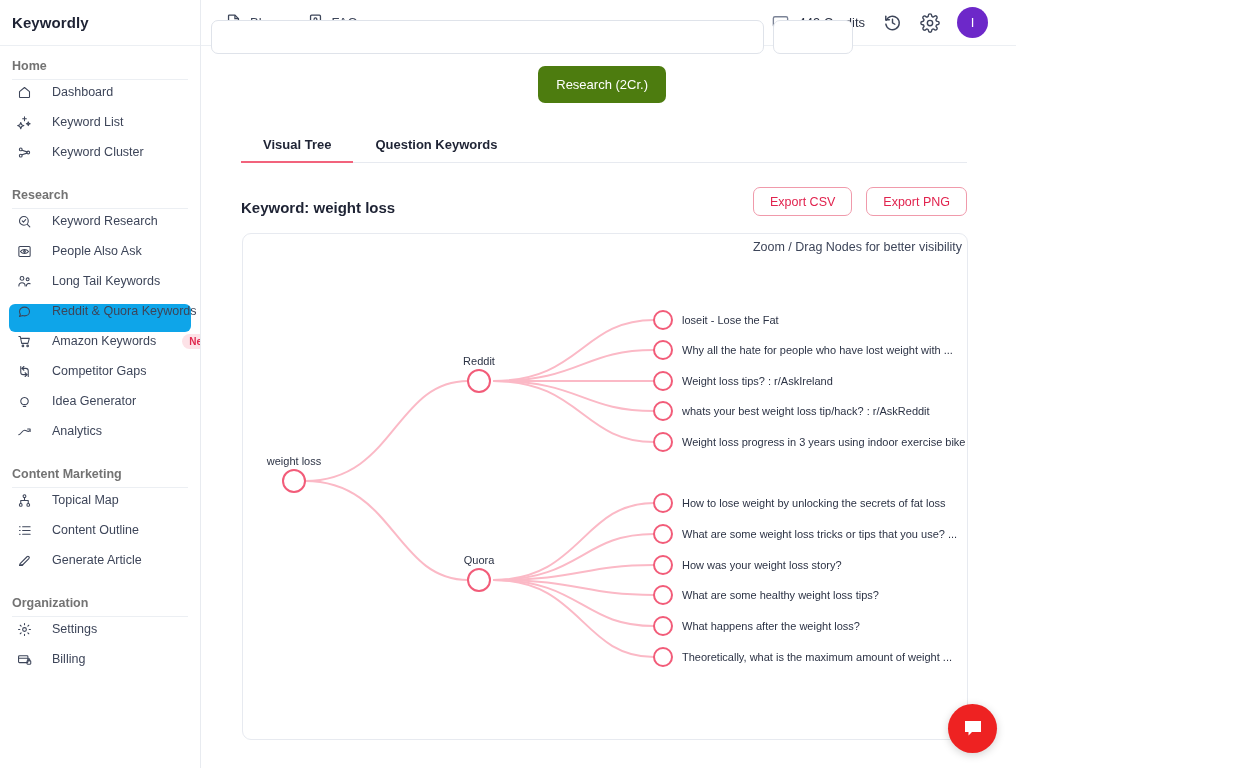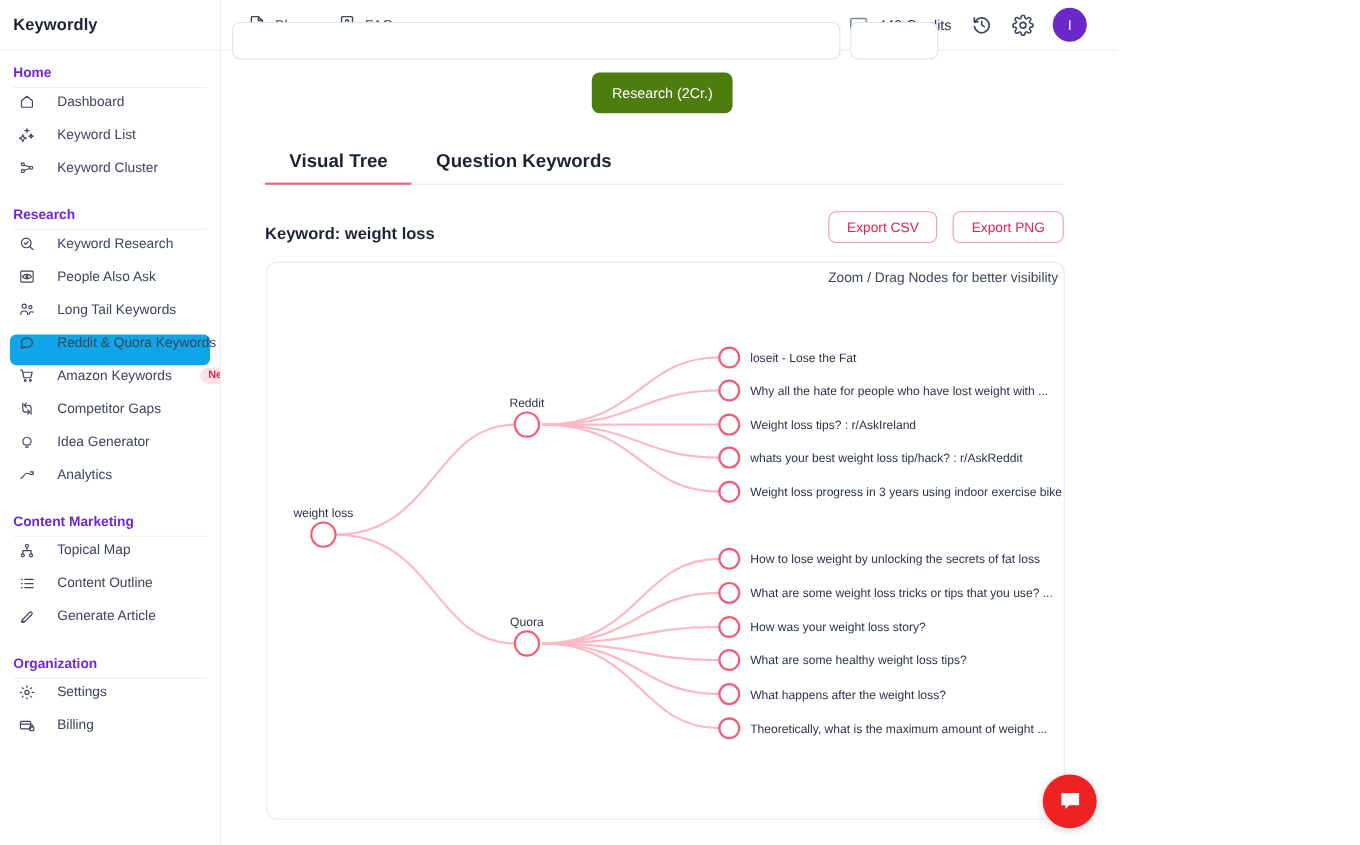--- a/index.html
+++ b/index.html
@@ -22,21 +22,21 @@
   }
   .brand {
     height: 46px;
     display: flex; align-items: center;
     padding-left: 12px;
     border-bottom: 1px solid #eceff3;
   }
   .brand-text { font-size: 15px; font-weight: bold; color: #1e2334; letter-spacing: .1px; }
   .nav { padding: 0 9px; }
   .nav-section-title {
-    font-size: 12.5px; font-weight: bold; color: #6d28d9;
+    font-size: 12.5px; font-weight: bold; color: #737373;
     padding: 13px 3px 6px 3px;
   }
   .nav-divider { height: 1px; background: #eceff3; margin: 0 3px 5px 3px; }
   .nav-item {
     display: flex; align-items: flex-start; gap: 20px;
     height: 28px; padding: 0 8px; margin-bottom: 2px;
     border-radius: 6px; cursor: pointer;
     position: relative;
   }
   .nav-item.active { background: #0ea5e9; }
@@ -90,21 +90,21 @@
     font-size: 13px; font-family: inherit; cursor: pointer;
     white-space: nowrap;
   }
 
   .tabs {
     margin: 28px 0 0 0; padding-left: 40px;
     border-bottom: 1px solid #e7eaf0; display: flex; gap: 0;
     width: 726px; margin-left: 40px; padding-left: 0;
   }
   .tab {
-    font-size: 17px; font-weight: bold; color: #1e2334;
+    font-size: 13px; font-weight: bold; color: #1e2334;
     padding: 6px 22px 9px 22px; cursor: pointer;
     border-bottom: 2.5px solid transparent; margin-bottom: -1px;
     white-space: nowrap;
     text-align: right;
   }
   .tab.active { border-bottom-color: #f2637c; }
   .tab.inactive { font-weight: bold; color: #1e2334; }
 
   .kw-row {
     display: flex; align-items: flex-end; justify-content: space-between;

